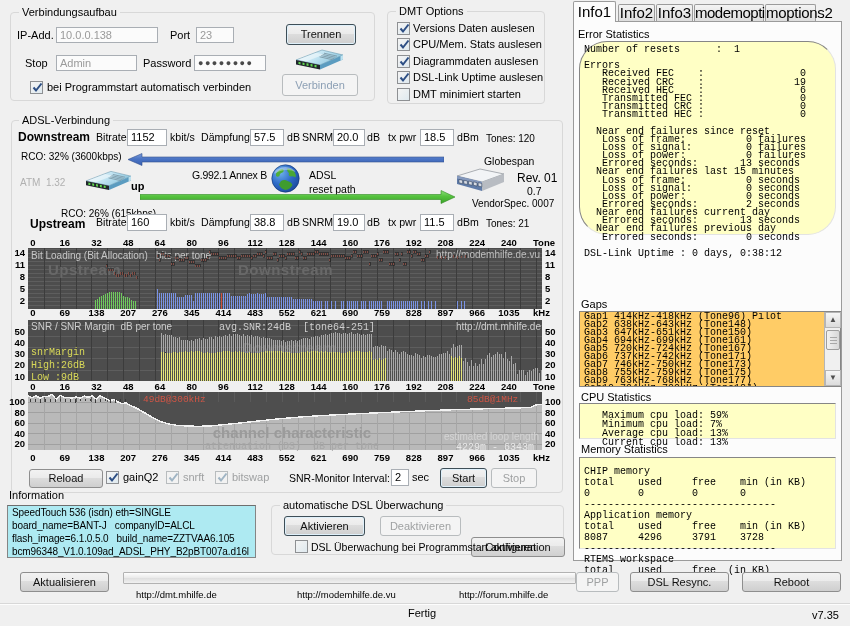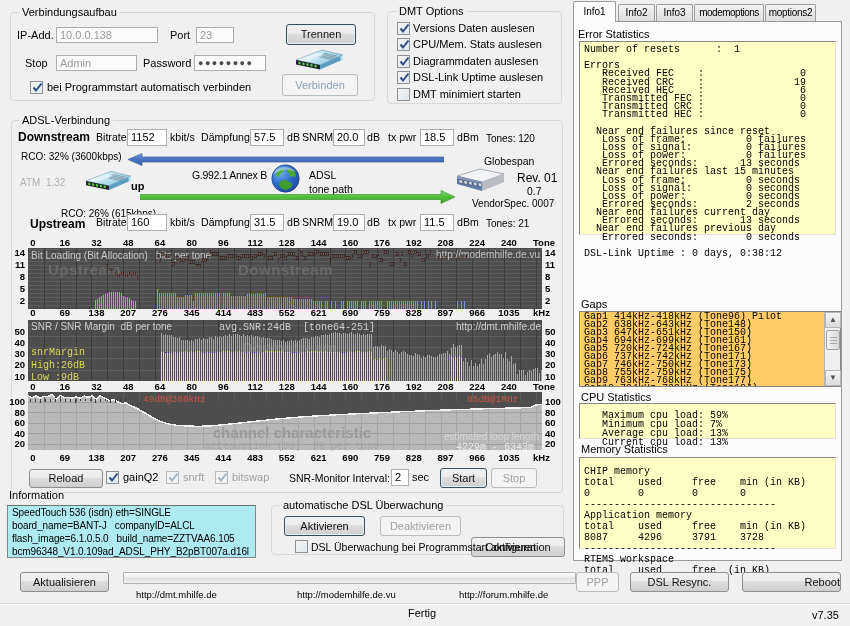--- a/index.html
+++ b/index.html
@@ -12,21 +12,21 @@
 .btn.dis{background:#f4f4f4;border-color:#b8bcbe;color:#9fa1a2;box-shadow:none;}
 .tf{position:absolute;border:1px solid #a9aeb4;background:#fff;font-size:11px;padding-left:3px;white-space:nowrap;overflow:hidden;}
 .tf.gray{color:#9a9a9a;background:#fbfbfb;}
 .cb{position:absolute;width:13px;height:13px;border:1px solid #8e9093;background:linear-gradient(135deg,#f4f4f4,#dfe9ef);}
 .cb svg{position:absolute;left:0px;top:-1px;}
 .cb.dis{border-color:#b8bcbe;background:#f2f2f2;}
 .lbl{position:absolute;white-space:nowrap;font-size:11px;line-height:13px;}
 .mono{font-family:"Liberation Mono",monospace;}
 .ybox{position:absolute;background:#ffffc5;border:1px solid #868686;border-bottom-color:#e3e3e3;border-right-color:#e3e3e3;}
 .ybox pre{font-family:"Liberation Mono",monospace;font-size:10px;line-height:8.15px;margin:0;padding:2px 0 0 4px;}
-.tab{position:absolute;border:1px solid #9b9b9b;border-bottom:none;border-radius:2px 2px 0 0;background:linear-gradient(#f4f4f4,#dddddd);font-size:10px;text-align:center;}
+.tab{position:absolute;border:1px solid #9b9b9b;border-bottom:none;border-radius:2px 2px 0 0;background:linear-gradient(#f4f4f4,#dddddd);font-size:15px;text-align:center;}
 </style></head>
 <body>
 <div class="gb" style="left:10px;top:12px;width:365px;height:89px;">
     <span>Verbindungsaufbau</span>
   </div>
 <div class="lbl" style="left:17px;top:29px;">IP-Add.</div>
 <div class="tf gray" style="left:56px;top:27px;width:102px;height:16px;line-height:14px;">10.0.0.138</div>
 <div class="lbl" style="left:170px;top:29px;">Port</div>
 <div class="tf gray" style="left:196px;top:27px;width:38px;height:16px;line-height:14px;">23</div>
 <div class="lbl" style="left:25px;top:57px;">Stop</div>
@@ -61,21 +61,21 @@
 <rect x="18.5" y="12.8" width="2" height="2.4" transform="skewY(11.8)"></rect>
 </g>
 <g stroke="#7d98a6" stroke-width="0.9">
       <line x1="28" y1="5.2" x2="41" y2="8.1"></line>
       <line x1="26.5" y1="6.4" x2="39.5" y2="9.3"></line>
       <line x1="25" y1="7.6" x2="38" y2="10.5"></line>
       <line x1="23.5" y1="8.8" x2="36.5" y2="11.7"></line>
     </g>
 <path d="M2 11.6 L20 4.8 L28 6.6 L10 13.4 Z" fill="#ffffff" opacity="0.45"></path>
 </svg>
-<div class="gb" style="left:387px;top:11px;width:175px;height:93px;">
+<div class="gb" style="left:387px;top:11px;width:158px;height:93px;">
     <span>DMT Options</span>
   </div>
 <div class="cb" style="left:397px;top:22px;">
     <svg width="13" height="13" viewBox="0 0 13 13">
       <path d="M2.5 6.5 L5 9.5 L10.5 2.5" stroke="#2d4e84" stroke-width="2" fill="none"></path>
     </svg>
   </div>
 <div class="lbl" style="left:413px;top:22px;">Versions Daten auslesen</div>
 <div class="cb" style="left:397px;top:38px;">
     <svg width="13" height="13" viewBox="0 0 13 13">
@@ -114,34 +114,34 @@
 <div class="tf" style="left:420px;top:129px;width:34px;height:17px;line-height:15px;">18.5</div>
 <div class="lbl" style="left:457px;top:131px;font-size:10.6px;">dBm</div>
 <div class="lbl" style="left:486px;top:132px;font-size:10px;">Tones: 120</div>
 <div class="lbl" style="left:21px;top:150px;font-size:10px;">RCO: 32% (3600kbps)</div>
 <div class="lbl" style="left:21px;top:207px;font-size:10px;margin-left:40px;">RCO: 26% (615kbps)</div>
 <div class="lbl" style="left:30px;top:218px;font-weight:bold;font-size:12px;">Upstream</div>
 <div class="lbl" style="left:96px;top:216px;font-size:10.6px;">Bitrate</div>
 <div class="tf" style="left:127px;top:214px;width:40px;height:17px;line-height:15px;">160</div>
 <div class="lbl" style="left:170px;top:216px;font-size:10.6px;">kbit/s</div>
 <div class="lbl" style="left:201px;top:216px;font-size:10.6px;">Dämpfung</div>
-<div class="tf" style="left:250px;top:214px;width:34px;height:17px;line-height:15px;">31.5</div>
+<div class="tf" style="left:250px;top:214px;width:34px;height:17px;line-height:15px;">38.8</div>
 <div class="lbl" style="left:287px;top:216px;font-size:10.6px;">dB</div>
 <div class="lbl" style="left:302px;top:216px;font-size:10.6px;">SNRM</div>
 <div class="tf" style="left:333px;top:214px;width:32px;height:17px;line-height:15px;">19.0</div>
 <div class="lbl" style="left:367px;top:216px;font-size:10.6px;">dB</div>
 <div class="lbl" style="left:388px;top:216px;font-size:10.6px;">tx pwr</div>
 <div class="tf" style="left:420px;top:214px;width:34px;height:17px;line-height:15px;">11.5</div>
 <div class="lbl" style="left:457px;top:216px;font-size:10.6px;">dBm</div>
 <div class="lbl" style="left:486px;top:217px;font-size:10px;">Tones: 21</div>
 <div class="lbl" style="left:20px;top:176px;color:#b0b0b0;font-size:10px;">ATM&nbsp;&nbsp;1.32</div>
 <div class="lbl" style="left:131px;top:180px;font-weight:bold;font-size:11px;">up</div>
 <div class="lbl" style="left:192px;top:169px;font-size:10.5px;letter-spacing:-0.3px;">G.992.1 Annex B</div>
 <div class="lbl" style="left:309px;top:169px;font-size:10.5px;">ADSL</div>
-<div class="lbl" style="left:309px;top:182.5px;font-size:10.5px;">tone path</div>
+<div class="lbl" style="left:309px;top:182.5px;font-size:10.5px;">reset path</div>
 <div class="lbl" style="left:484px;top:155px;font-size:10.4px;">Globespan</div>
 <div class="lbl" style="left:517px;top:172px;font-size:12px;">Rev. 01</div>
 <div class="lbl" style="left:527px;top:184.5px;font-size:10.4px;">0.7</div>
 <div class="lbl" style="left:472px;top:197px;font-size:10px;">VendorSpec. 0007</div>
 <svg class="abs" style="left:128px;top:153px;" width="316" height="13" viewBox="0 0 316 13">
 <defs>
       <linearGradient id="bar" x1="0" y1="0" x2="0" y2="1">
         <stop offset="0" stop-color="#7b9bd8"></stop>
         <stop offset="0.45" stop-color="#4a74c4"></stop>
         <stop offset="1" stop-color="#3a62b4"></stop>
@@ -1172,21 +1172,21 @@
 <div class="btn" style="left:471px;top:537px;width:94px;height:20px;line-height:18px;">Configuration</div>
 <div class="cb" style="left:295px;top:540px;"></div>
 <div class="lbl" style="left:311px;top:540.5px;font-size:10.5px;">DSL Überwachung bei Programmstart aktivieren</div>
 <div class="abs" style="left:573px;top:21px;width:269px;height:540px;border:1px solid #9b9b9b;background:#fcfcfc;"></div>
 <div class="tab" style="left:573px;top:1px;width:43px;height:21px;line-height:20px;background:#fcfcfc;border-color:#9b9b9b;z-index:3;">Info1</div>
 <div class="tab" style="left:618px;top:4px;width:37px;height:17px;line-height:16px;">Info2</div>
 <div class="tab" style="left:656px;top:4px;width:37px;height:17px;line-height:16px;">Info3</div>
 <div class="tab" style="left:694px;top:4px;width:70px;height:17px;line-height:16px;letter-spacing:-0.5px;">modemoptions</div>
 <div class="tab" style="left:765px;top:4px;width:51px;height:17px;line-height:16px;letter-spacing:-0.3px;">moptions2</div>
 <div class="lbl" style="left:578px;top:28px;">Error Statistics</div>
-<div class="ybox" style="left:579px;top:41px;width:257px;height:194px;">
+<div class="ybox" style="left:579px;top:41px;width:257px;height:194px;border-radius:28px;">
     <pre style="padding-top:4px;">Number of resets      :  1
 
 Errors
    Received FEC    :                0
    Received CRC    :               19
    Received HEC    :                6
    Transmitted FEC :                0
    Transmitted CRC :                0
    Transmitted HEC :                0
 
@@ -1248,15 +1248,15 @@
 total    used     free  (in KB)
 799      634      165</pre>
   </div>
 <div class="btn" style="left:20px;top:572px;width:89px;height:20px;line-height:18px;">Aktualisieren</div>
 <div class="abs" style="left:123px;top:572px;width:453px;height:12px;border:1px solid #b2b2b2;background:linear-gradient(#fdfdfd,#e9e9e9 50%,#dedede 50%,#f0f0f0);border-radius:1px;"></div>
 <div class="lbl" style="left:136px;top:588px;font-size:9.5px;">http://dmt.mhilfe.de</div>
 <div class="lbl" style="left:297px;top:588px;font-size:9.5px;">http://modemhilfe.de.vu</div>
 <div class="lbl" style="left:459px;top:588px;font-size:9.5px;">http://forum.mhilfe.de</div>
 <div class="btn dis" style="left:576px;top:572px;width:43px;height:20px;line-height:18px;">PPP</div>
 <div class="btn" style="left:630px;top:572px;width:99px;height:20px;line-height:18px;">DSL Resync.</div>
-<div class="btn" style="left:742px;top:572px;width:99px;height:20px;line-height:18px;text-align:right;">Reboot</div>
+<div class="btn" style="left:742px;top:572px;width:99px;height:20px;line-height:18px;">Reboot</div>
 <div class="abs" style="left:0px;top:603px;width:850px;height:23px;background:#f0f0f0;border-top:1px solid #d8d8d8;box-shadow:inset 0 1px 0 #fdfdfd;"></div>
 <div class="lbl" style="left:408px;top:607px;">Fertig</div>
 <div class="lbl" style="left:812px;top:609px;">v7.35</div>
 </body></html>

